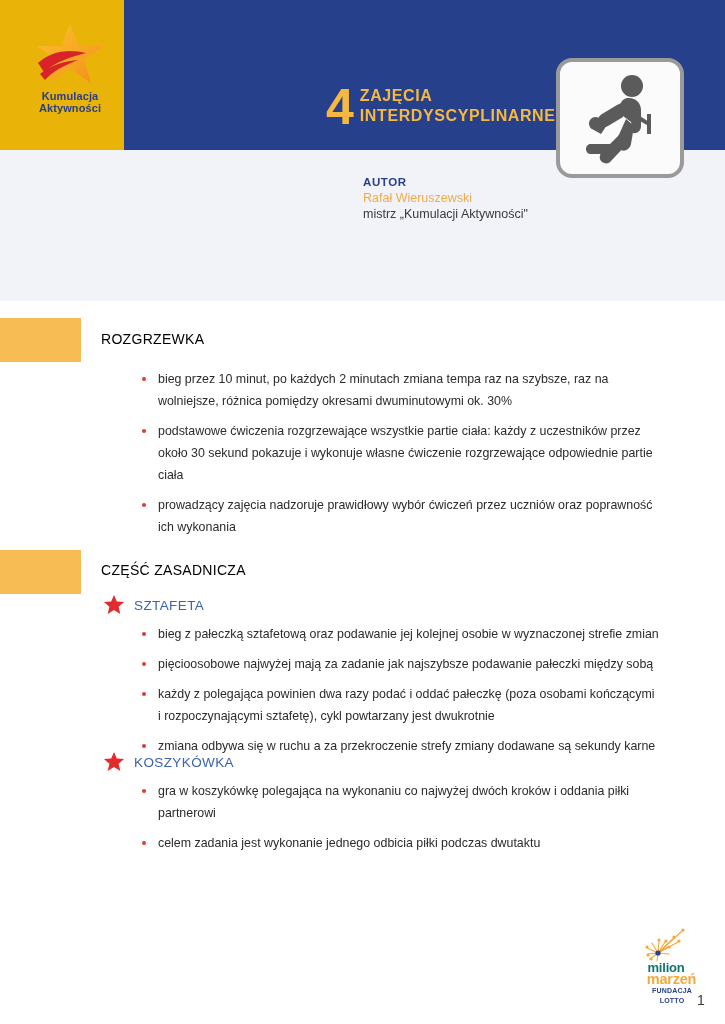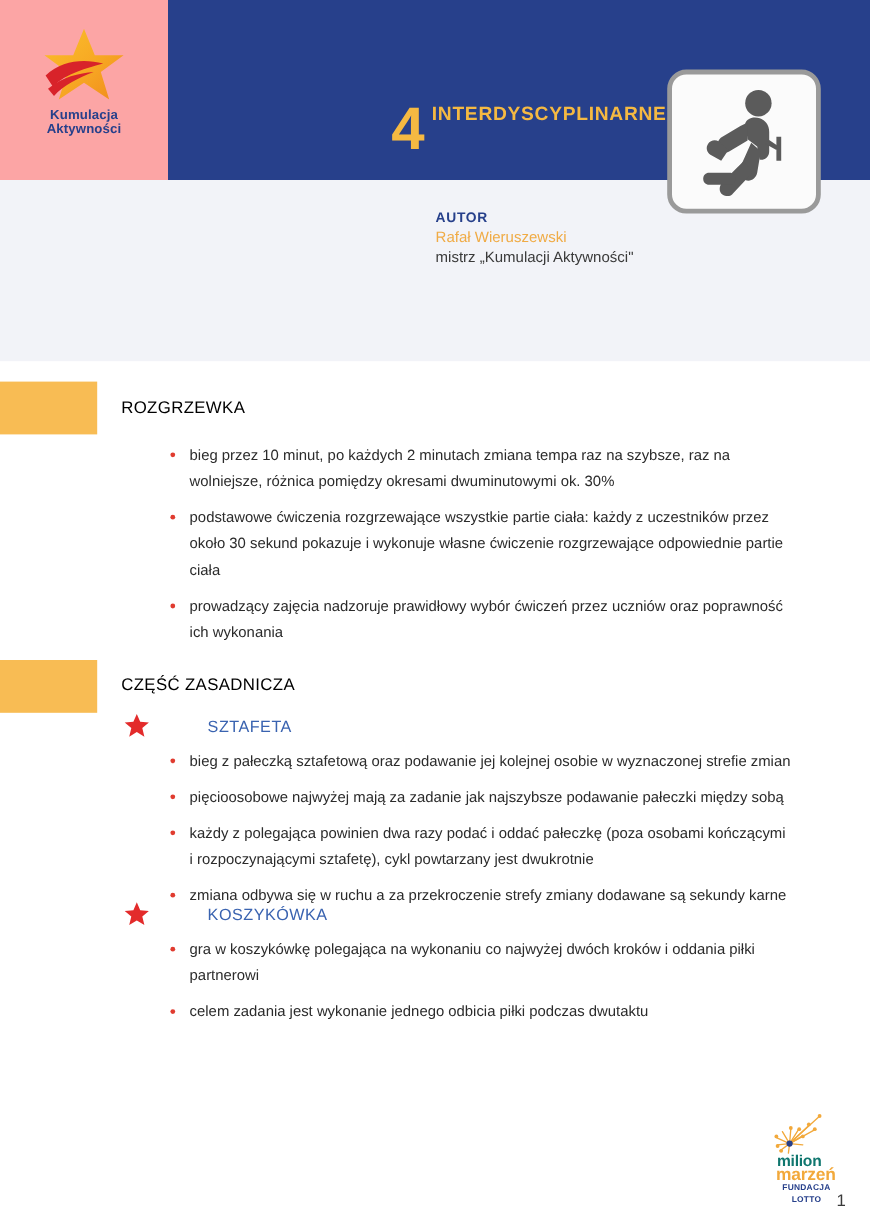--- a/index.html
+++ b/index.html
@@ -29,23 +29,23 @@
     left: 0;
     top: 0;
     width: 725px;
     height: 150px;
     background: #27408b;
   }
   .logo-panel {
     position: absolute;
     left: 0;
     top: 0;
-    width: 140px;
+    width: 124px;
     height: 150px;
-    background: #fca5a5;
+    background: #eab308;
     z-index: 3;
   }
   .logo-wrap {
     position: absolute;
     left: 22px;
     top: 22px;
     width: 96px;
     height: 108px;
     text-align: center;
   }
@@ -172,21 +172,20 @@
     font-weight: normal;
     position: absolute;
     left: 101px;
   }
 
   
   .sub-head {
     position: absolute;
     display: flex;
     align-items: center;
-    gap: 39px;
   }
   .star-bullet {
     width: 22px;
     height: 22px;
     flex: 0 0 22px;
     margin-right: 9px;
   }
   .sub-head-label {
     color: #3a63b0;
     font-size: 13.5px;
@@ -287,20 +286,21 @@
       <div class="logo-text">
         <div>Kumulacja</div>
         <div>Aktywności</div>
       </div>
     </div>
   </div>
 
   <div class="title-group">
     <div class="lesson-number">4</div>
     <div class="title-lines">
+      <div class="title-line">ZAJĘCIA</div>
       <div class="title-line">INTERDYSCYPLINARNE</div>
     </div>
   </div>
 
   <div class="sport-badge">
     <svg width="86" height="92" viewBox="0 0 86 92">
       <g fill="#5b5b5b">
         <circle cx="55" cy="14" r="11"></circle>
         <path d="M52 26 C59 26 64 31 64 38 L64 54 C64 59 60 62 56 61 L54 50 L46 44 L44 31 C45 28 48 26 52 26 Z"></path>
         <path d="M46 30 L40 33 L25 42 C21 44 20 49 22 52 C24 55 28 56 31 54 L46 45 Z"></path>

